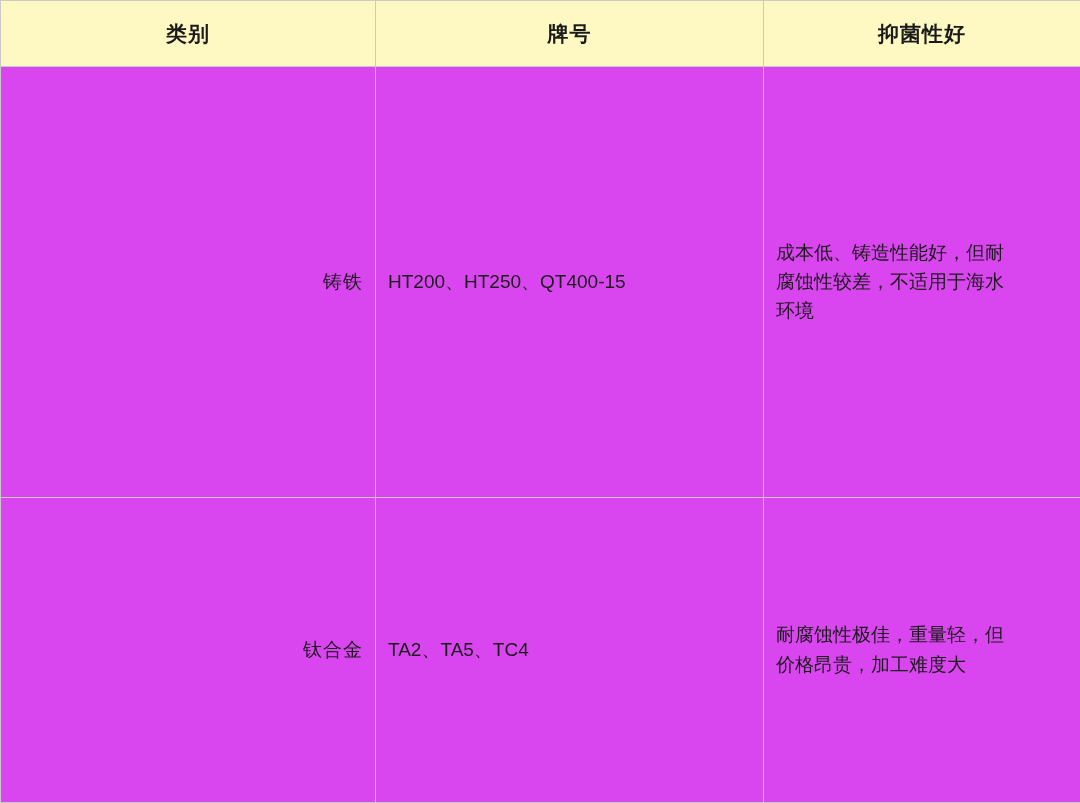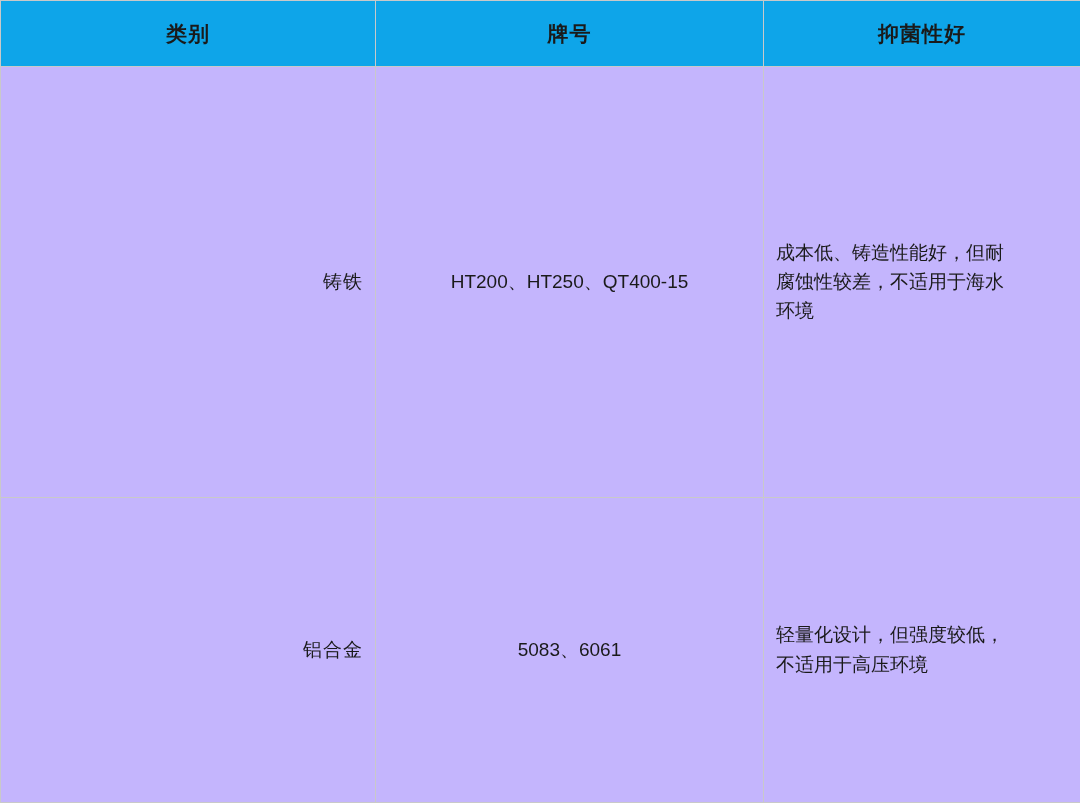--- a/index.html
+++ b/index.html
@@ -34,43 +34,43 @@
 
   table.material-table th,
   table.material-table td {
     border: 1px solid #c9c9c9;
     padding: 6px 12px;
     vertical-align: middle;
     box-sizing: border-box;
   }
 
   table.material-table thead th {
-    background: #0ea5e9;
+    background: #fef9c3;
     font-size: 21px;
     font-weight: bold;
     text-align: center;
     color: #1a1a1a;
     height: 66px;
     letter-spacing: 1px;
     border-color: #c9c9c9;
   }
 
   table.material-table tbody td {
     font-size: 19px;
     line-height: 1.55;
     color: #1a1a1a;
-    background: #c4b5fd;
+    background: #d946ef;
   }
 
   td.cell-category {
     text-align: right;
     letter-spacing: 1px;
   }
   td.cell-grade {
-    text-align: center;
+    text-align: left;
   }
   td.cell-feature {
     text-align: left;
     padding-left: 14px;
     padding-right: 10px;
   }
 
   .line { display: block; }
 </style>
 </head>
@@ -96,24 +96,24 @@
         <td class="cell-grade">
           <span class="line">HT200、HT250、QT400-15</span>
         </td>
         <td class="cell-feature">
           <span class="line">成本低、铸造性能好，但耐</span>
           <span class="line">腐蚀性较差，不适用于海水</span>
           <span class="line">环境</span>
         </td>
       </tr>
       <tr>
-        <td class="cell-category">铝合金</td>
+        <td class="cell-category">钛合金</td>
         <td class="cell-grade">
-          <span class="line">5083、6061</span>
+          <span class="line">TA2、TA5、TC4</span>
         </td>
         <td class="cell-feature">
-          <span class="line">轻量化设计，但强度较低，</span>
-          <span class="line">不适用于高压环境</span>
+          <span class="line">耐腐蚀性极佳，重量轻，但</span>
+          <span class="line">价格昂贵，加工难度大</span>
         </td>
       </tr>
     </tbody>
   </table>
 </div>
 
 </body></html>

